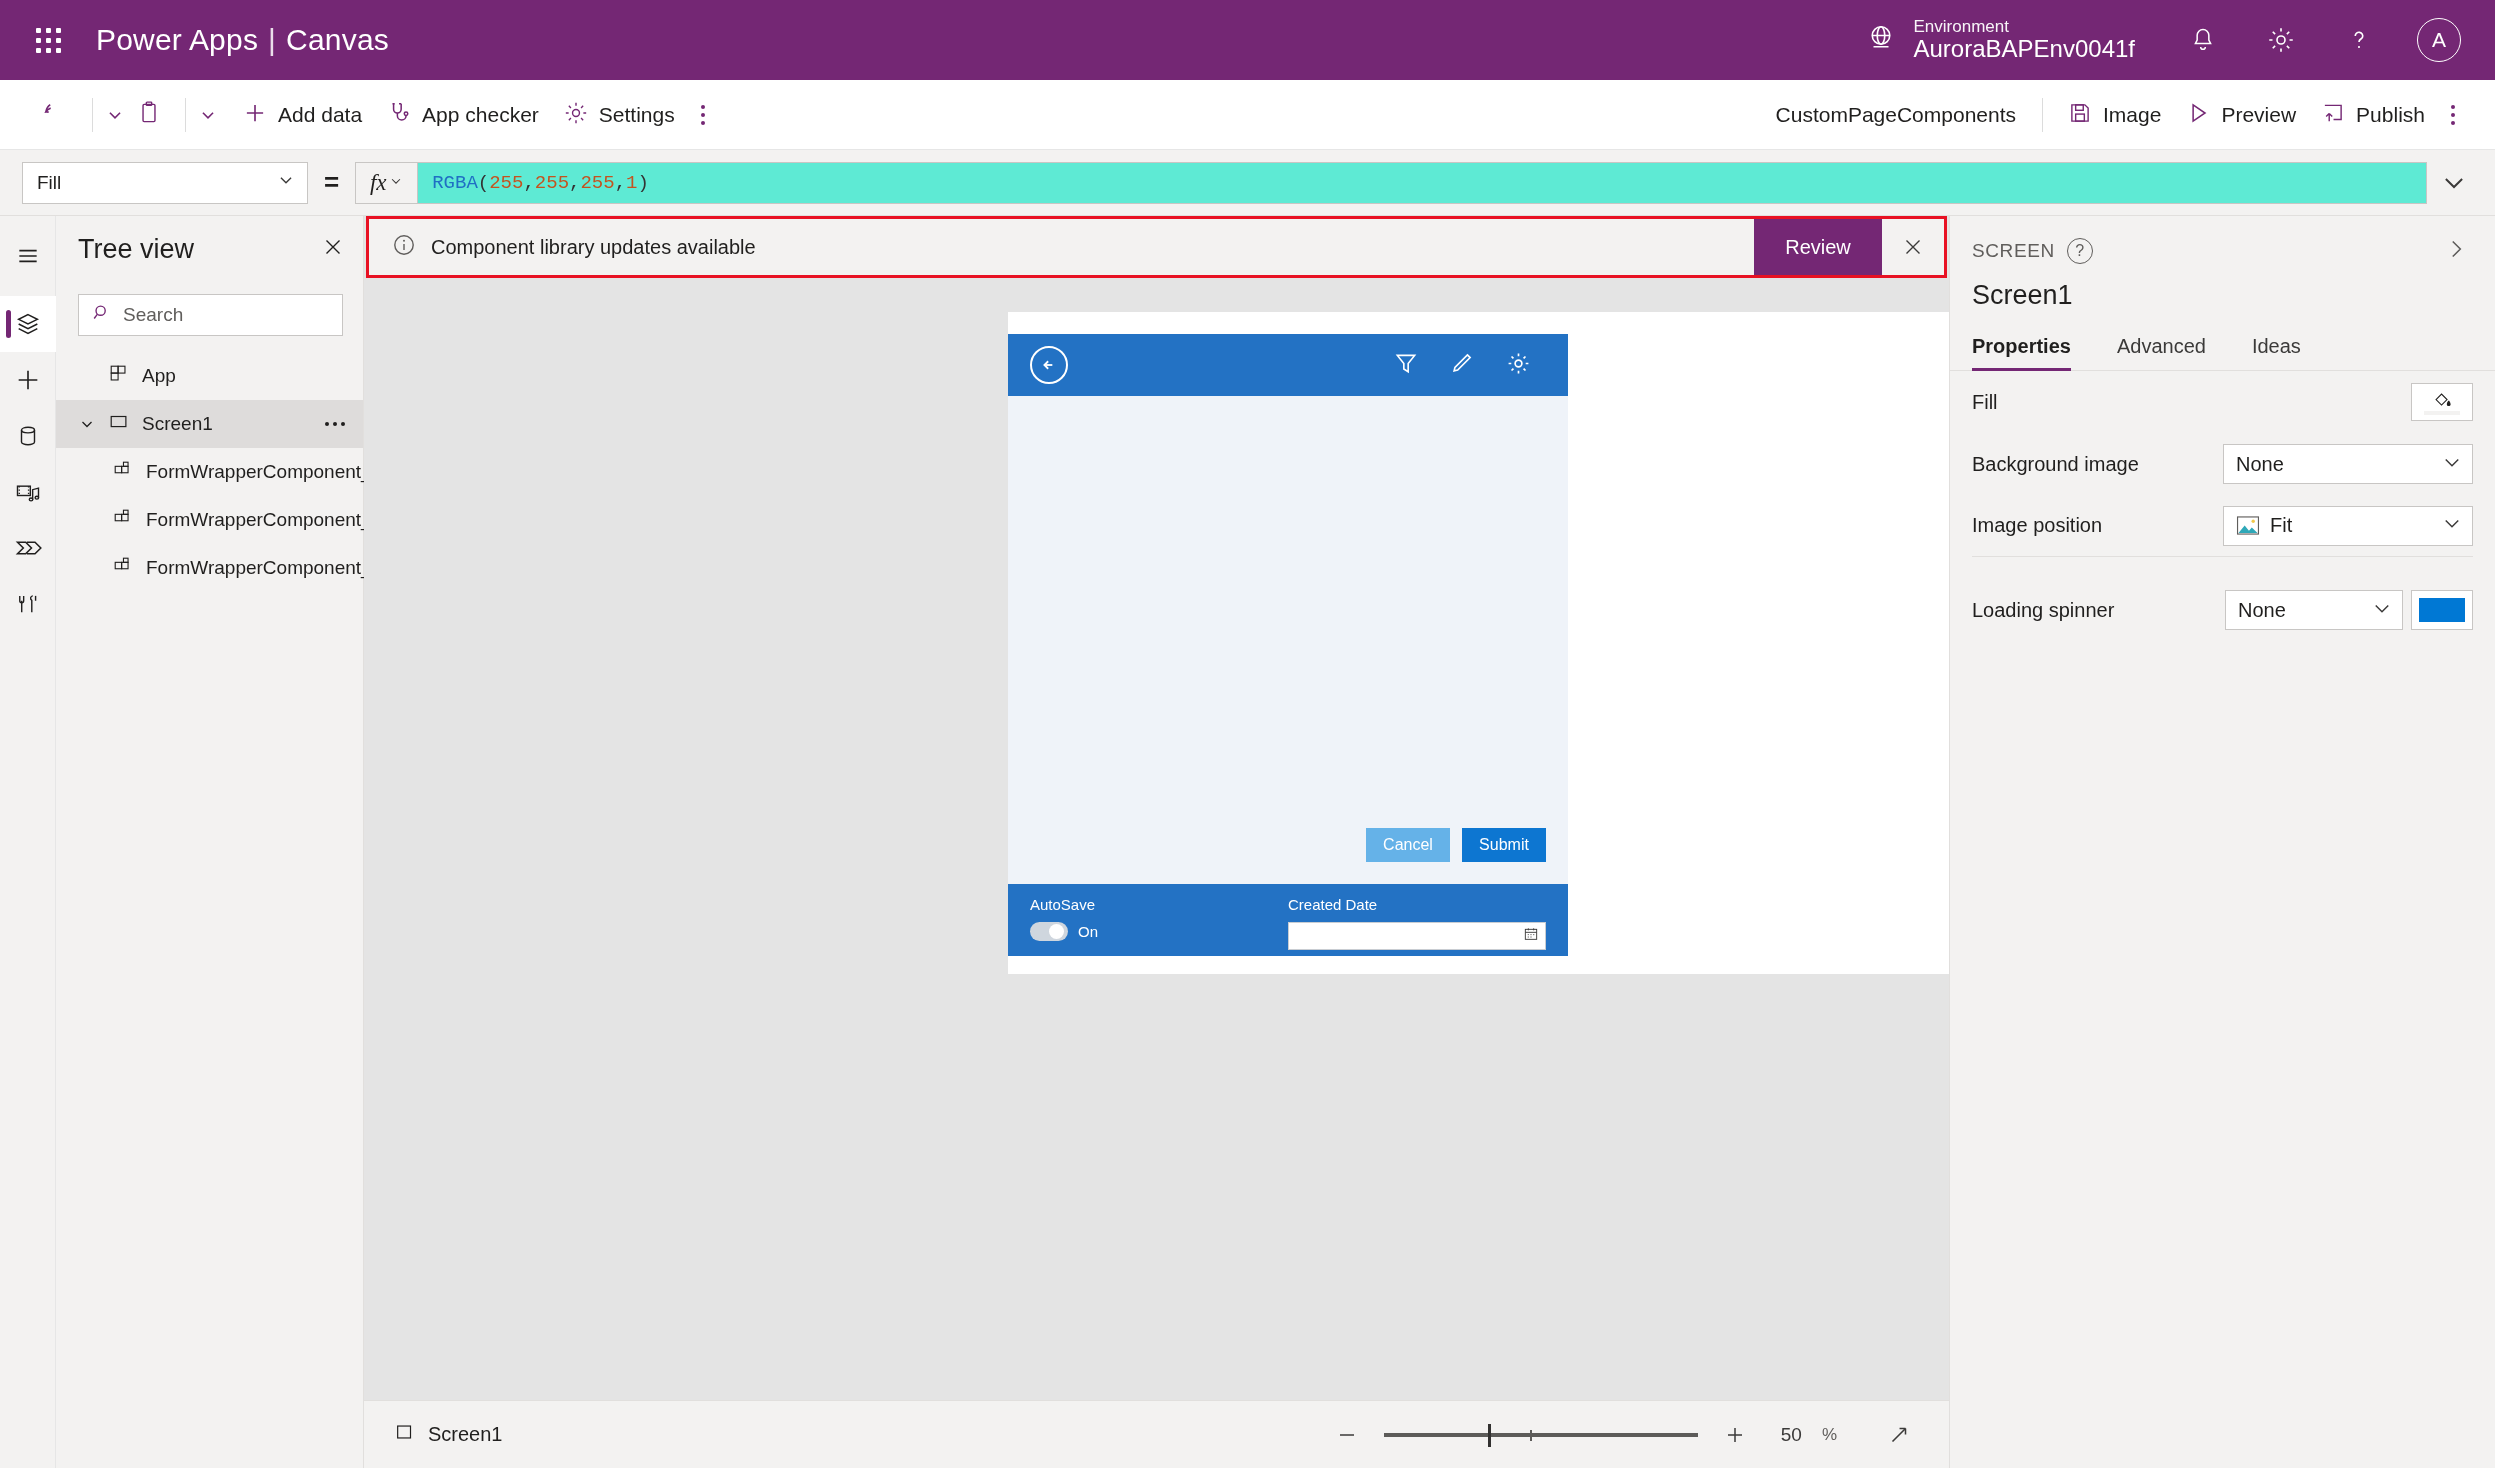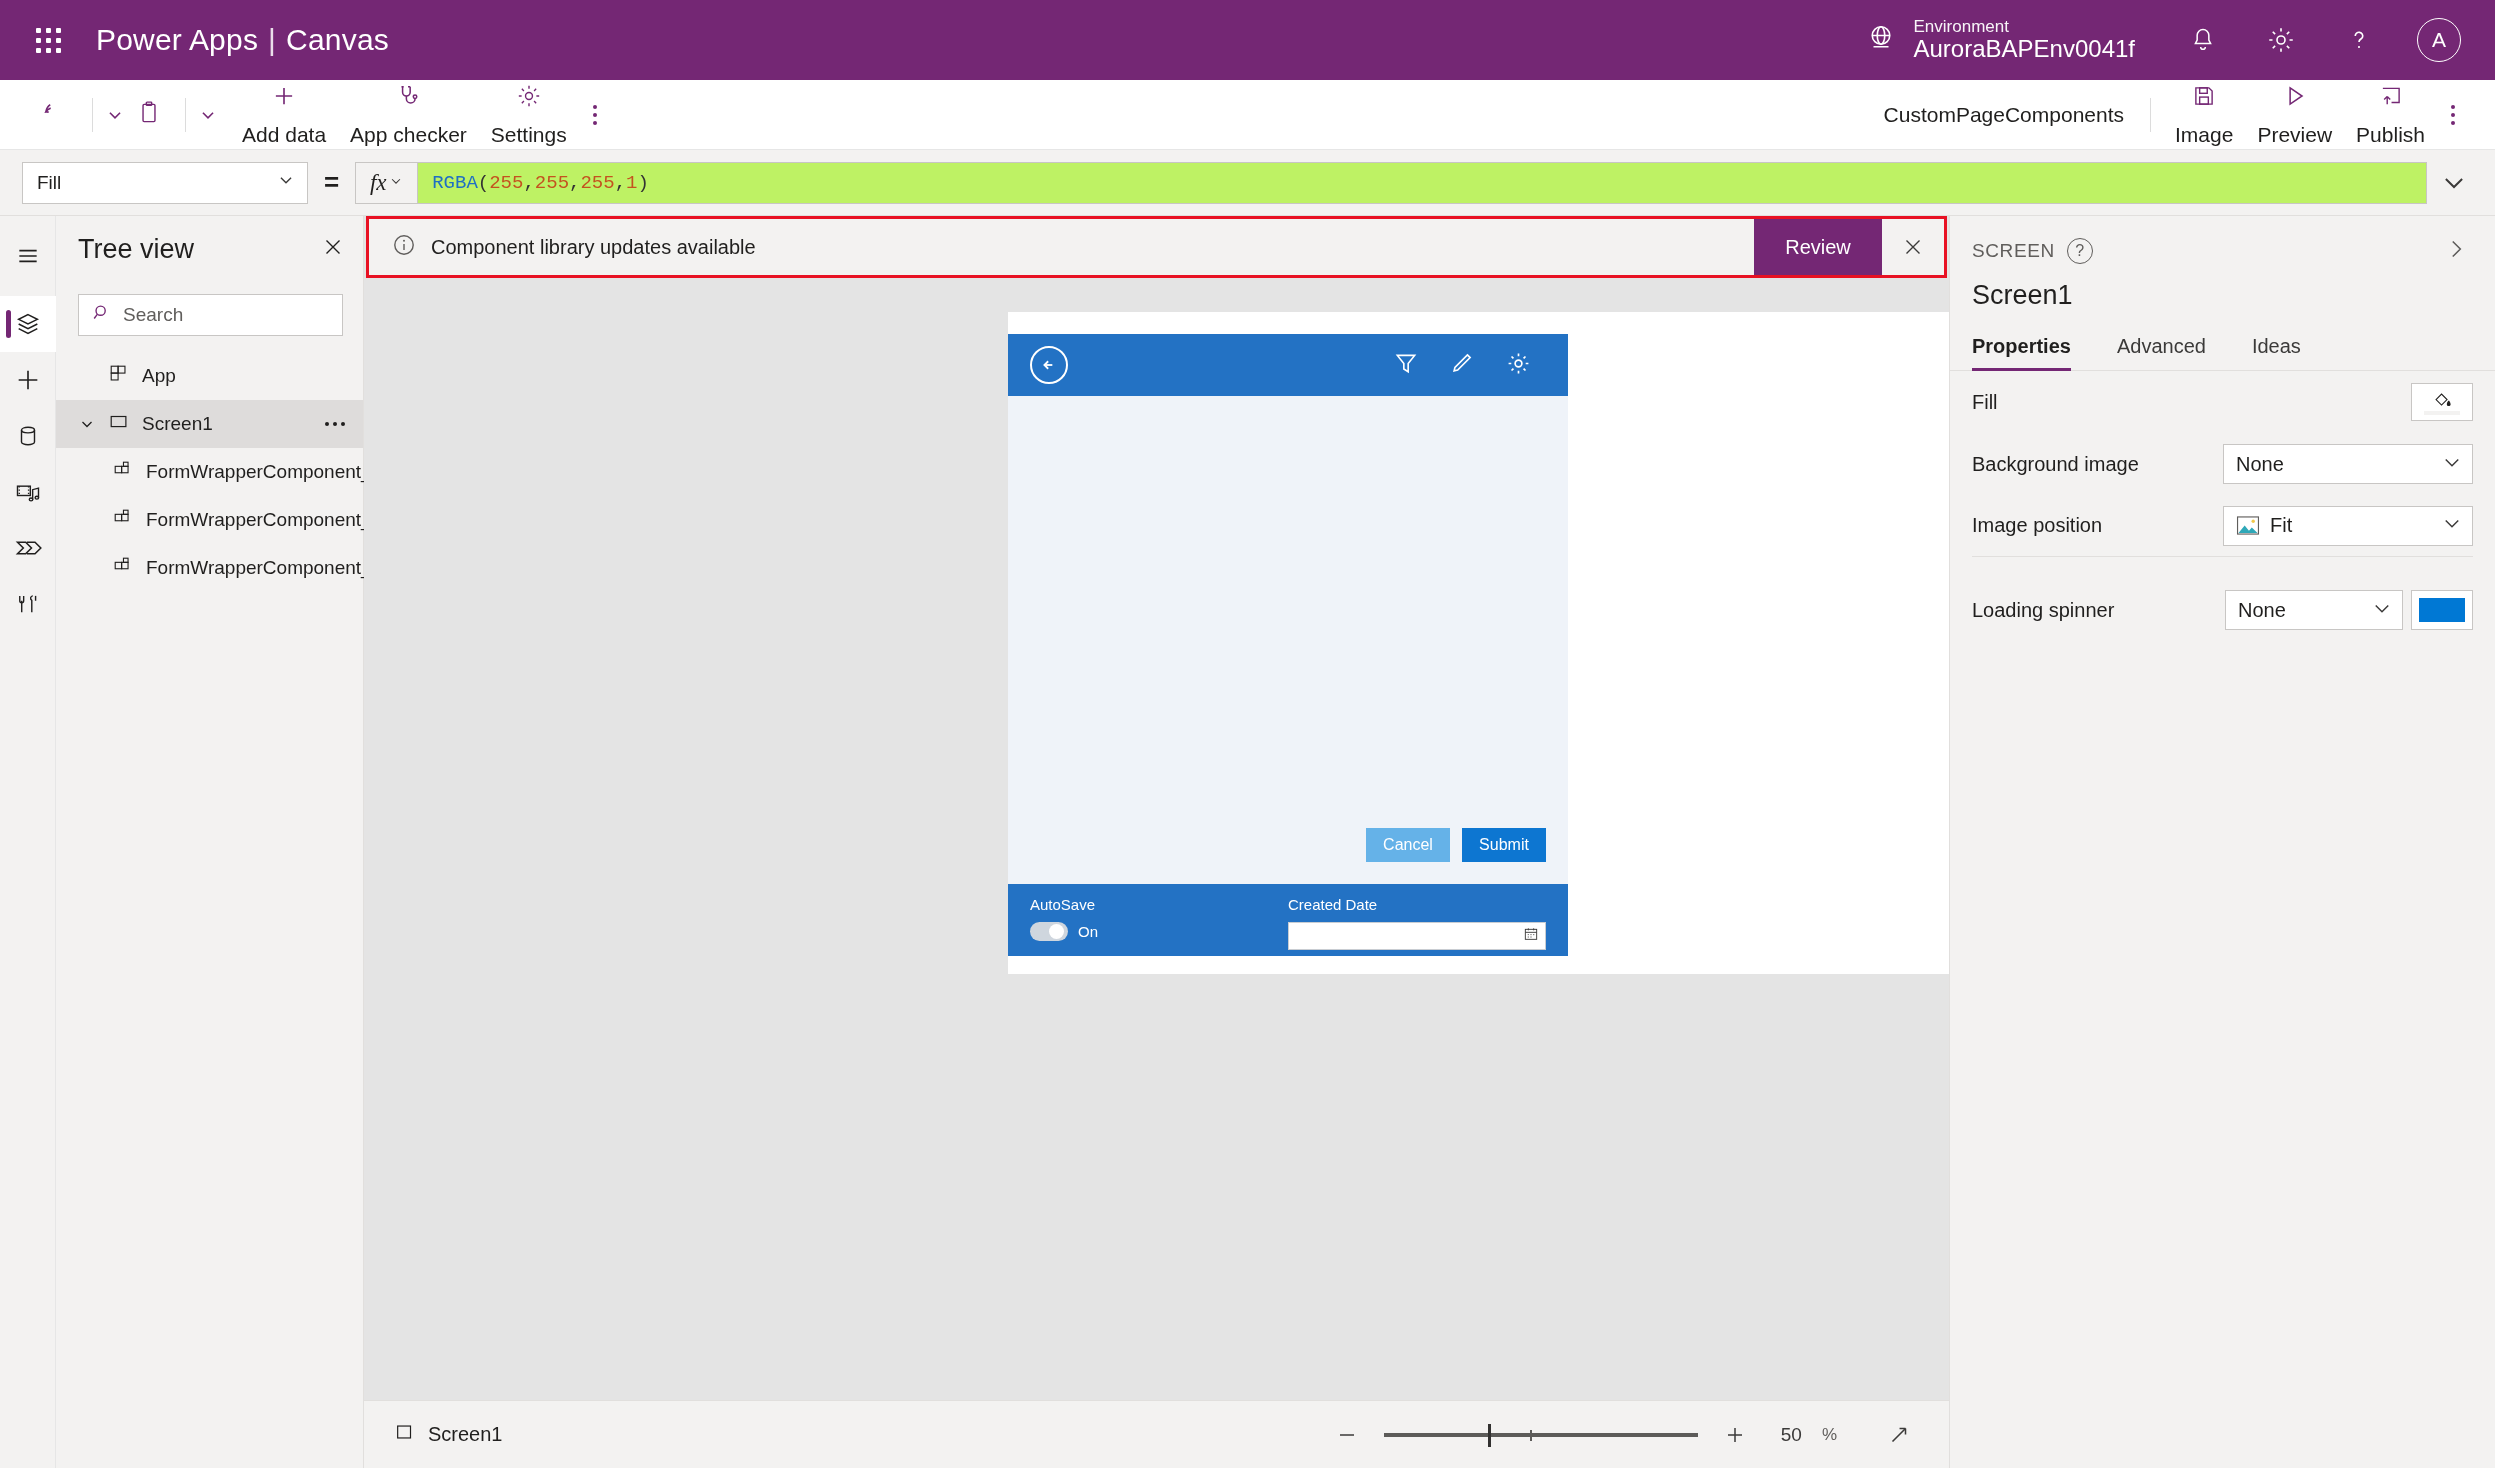--- a/index.html
+++ b/index.html
@@ -37,21 +37,21 @@
     font-size: 21px; cursor:pointer;
   }
 
   
   .cmdbar {
     height: 70px; flex: 0 0 70px;
     background: #ffffff; border-bottom: 1px solid #e6e6e6;
     display: flex; align-items: center; padding: 0 26px 0 30px;
     color: #742774;
   }
-  .cmd { display:flex; align-items:center; gap:10px; padding: 7px 12px; cursor:pointer; border-radius:3px; white-space:nowrap;flex-direction:column;}
+  .cmd { display:flex; align-items:center; gap:10px; padding: 7px 12px; cursor:pointer; border-radius:3px; white-space:nowrap;}
   .cmd-label { font-size: 21px; color: #201f1e; }
   .vrule { width:1px; height:34px; background:#dcdcdc; margin: 0 12px; }
   .chev-sm { width: 20px; height: 20px; display:flex; align-items:center; justify-content:center; cursor:pointer;}
   .cmd-spacer { flex:1; }
   .appname { font-size: 21px; color: #201f1e; padding: 6px 14px; cursor:pointer; }
   .kebab { display:flex; flex-direction:column; gap:4px; padding: 10px 14px; cursor:pointer;}
   .kebab i { width:4px; height:4px; border-radius:50%; background:#742774; display:block;}
 
   
   .formularow {
@@ -64,21 +64,21 @@
     display:flex; align-items:center; justify-content:space-between;
     padding: 0 12px 0 14px; font-size:19px; color:#201f1e; cursor:pointer;
   }
   .eq { font-size: 26px; font-weight: 700; color:#201f1e; margin: 0 16px; }
   .fxbox {
     width: 62px; height: 42px; background:#f3f2f1; border:1px solid #c8c6c4; border-right:none;
     display:flex; align-items:center; justify-content:center; gap:3px; cursor:pointer;
   }
   .fx-i { font-style: italic; font-family:"Liberation Serif", serif; font-size: 23px; color:#201f1e;}
   .fmlinput {
-    flex:1; height:42px; background:#bef264; border:1px solid #c8c6c4;
+    flex:1; height:42px; background:#5eead4; border:1px solid #c8c6c4;
     display:flex; align-items:center; padding: 0 14px;
     font-family:"Liberation Mono", monospace; font-size: 19px;
     overflow:hidden; white-space:nowrap; cursor:text;
   }
   .tok-fn { color:#1f6fc4; }
   .tok-punc { color:#333; }
   .tok-num { color:#c4531f; }
   .fml-chev { width:54px; display:flex; align-items:center; justify-content:center; cursor:pointer;}
 
   

